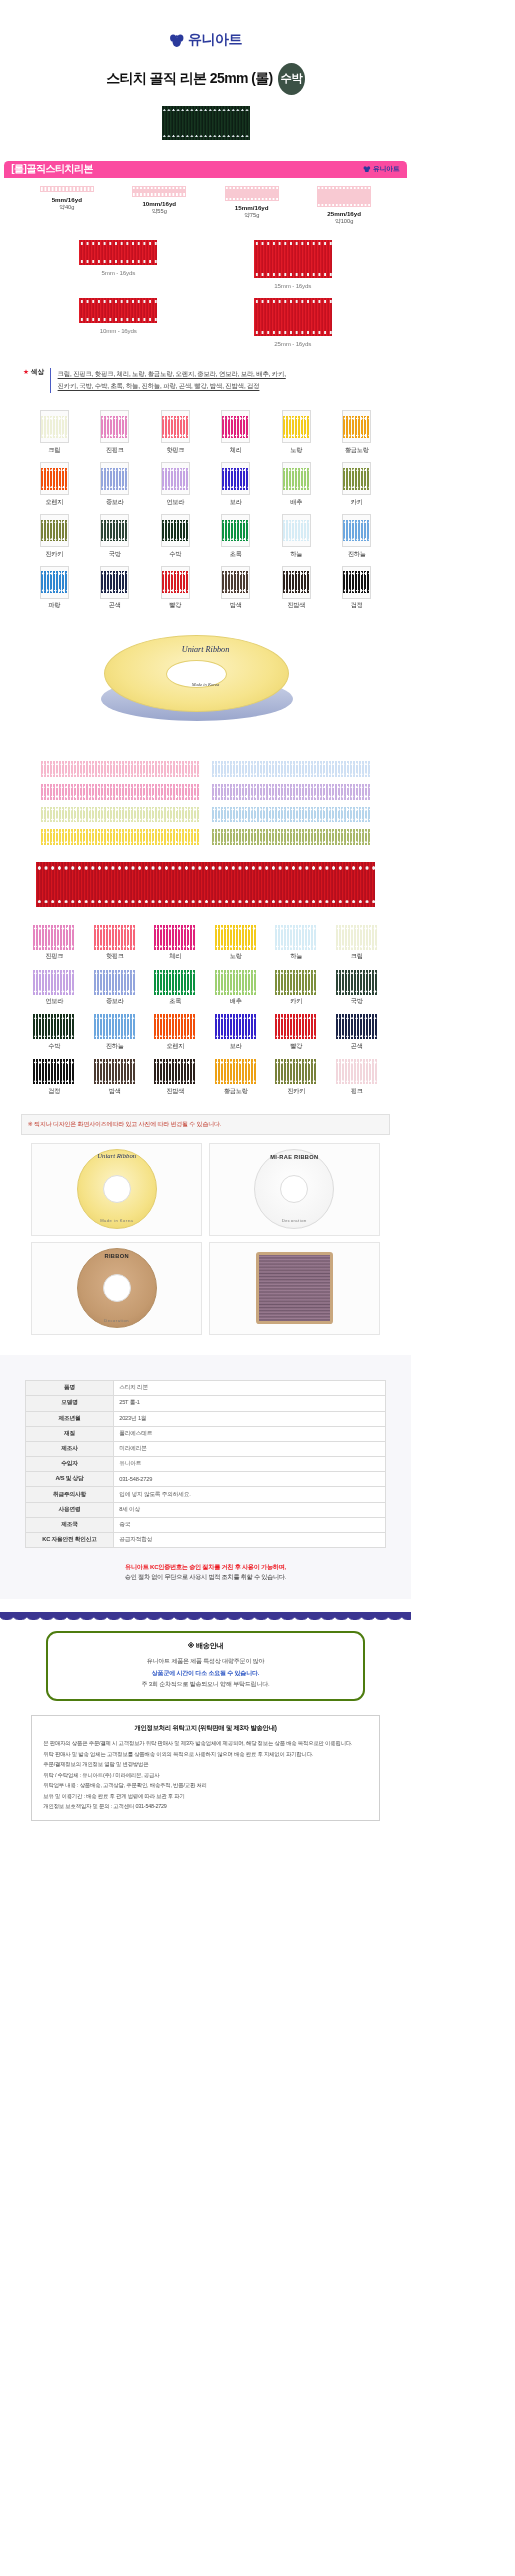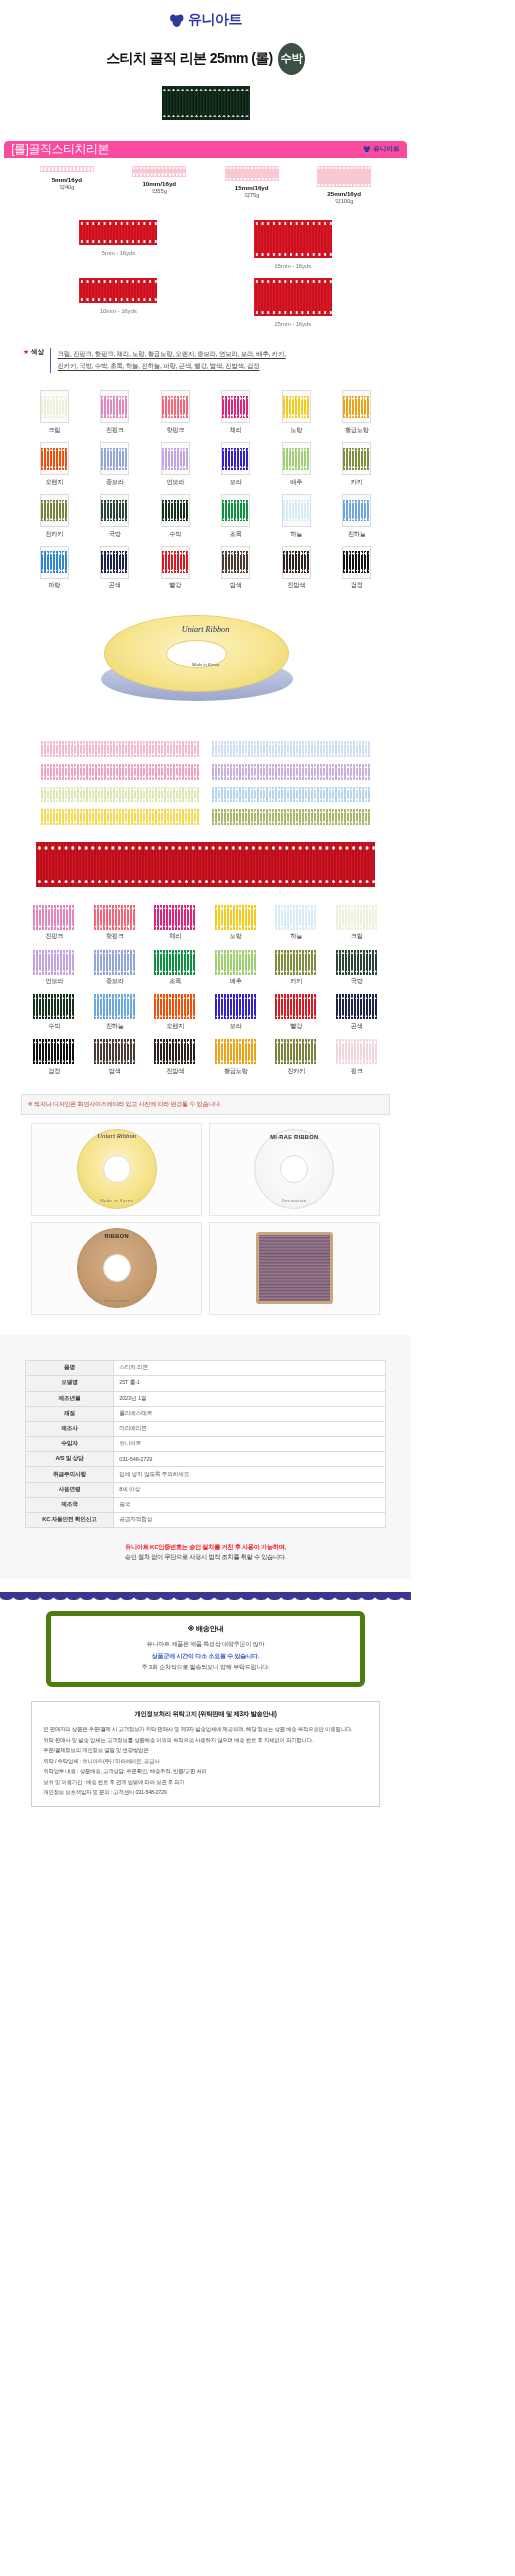--- a/index.html
+++ b/index.html
@@ -2,21 +2,21 @@
 <html lang="ko" style="font-size:8.2px"><head>
 <meta charset="utf-8">
 <style>
   * { box-sizing: border-box; margin: 0; padding: 0; }
   body {
     width: 515px;
     background: #ffffff;
     font-family: "Liberation Sans", "DejaVu Sans", sans-serif;
     color: #222;
   }
-  .page { width: 411px; position: relative; }
+  .page { width: 411px; position: relative; margin-top: 20px; }
 
   
   .brand-top { text-align: center; padding-top: 11.3px; }
   .brand-logo { display: inline-flex; align-items: center; gap: 3.6px; }
   .brand-mark { width: 15.5px; height: 13.4px; }
   .brand-name { font-size: 14px; font-weight: bold; color: #2b3a9c; letter-spacing: -0.5px; }
 
   .title-row {
     display: flex; align-items: center; justify-content: center;
     gap: 5.2px; margin-top: 13.4px;
@@ -39,21 +39,21 @@
     background-size: 4.6px 2.6px; }
   .stitch-top { top: 2.6px; } .stitch-bot { bottom: 2.6px; }
 
   
   .pink-band {
     margin: 20.6px 4.1px 0; height: 17px; background: #fb4ba0;
     border-radius: 4.6px 4.6px 0 0;
     display: flex; align-items: center; justify-content: space-between;
     padding: 0 7.2px;
   }
-  .band-title { color: #fff; font-size: 12px; font-weight: normal; letter-spacing: -0.5px; }
+  .band-title { color: #fff; font-size: 10px; font-weight: bold; letter-spacing: -0.5px; }
   .band-logo { display: flex; align-items: center; gap: 2.1px; color: #2b3a9c; font-size: 6.7px; font-weight: bold; }
   .band-mark { width: 7.7px; height: 6.7px; }
 
   
   .spec-head { display: flex; align-items: baseline; gap: 18.5px; padding: 17.5px 0 0 23px; }
   .spec-label { font-size: 6.7px; font-weight: bold; color: #222; letter-spacing: -0.3px; }
   .star { color: #e8192c; font-size: 6.7px; }
   .spec-pick { font-size: 8.8px; font-weight: bold; color: #ee1c24; letter-spacing: -0.3px; }
 
   
@@ -167,21 +167,21 @@
   .kc-note { text-align: center; margin-top: 13.4px; line-height: 1.75; }
   .kc-note .l1 { font-size: 6.2px; font-weight: bold; color: #ee1c24; letter-spacing: -0.3px; }
   .kc-note .l2 { font-size: 6.2px; color: #333; letter-spacing: -0.3px; }
 
   
   .scallop { height: 8.2px; margin-top: 13.4px;
     background-image: radial-gradient(circle at 50% 0,#3b3591 52%, transparent 54%);
     background-size: 13.4px 14.4px; background-repeat: repeat-x; }
 
   
-  .ship-box { margin: 10.3px 46px 0; border: 5px solid #4d7c0f; border-radius: 6px;
+  .ship-box { margin: 10.3px 46px 0; border: 2px solid #4d7c0f; border-radius: 11px;
     padding: 8.2px 10.3px; text-align: center; }
   .ship-title { font-size: 7.2px; font-weight: bold; color: #111; letter-spacing: -0.3px; }
   .ship-p { font-size: 6px; color: #444; line-height: 1.95; margin-top: 5.2px; letter-spacing: -0.2px; }
   .ship-p .em { color: #2b55c4; font-weight: bold; }
 
   
   .policy { margin: 13.4px 31px 20.6px; border: 0.5px solid #cfcfcf; padding: 8.2px 11.3px; }
   .policy-title { text-align: center; font-size: 6.4px; font-weight: bold; color: #111;
     letter-spacing: -0.3px; padding-bottom: 5.2px; }
   .policy p { font-size: 5.4px; color: #4a4a4a; line-height: 1.95; letter-spacing: -0.2px; }

